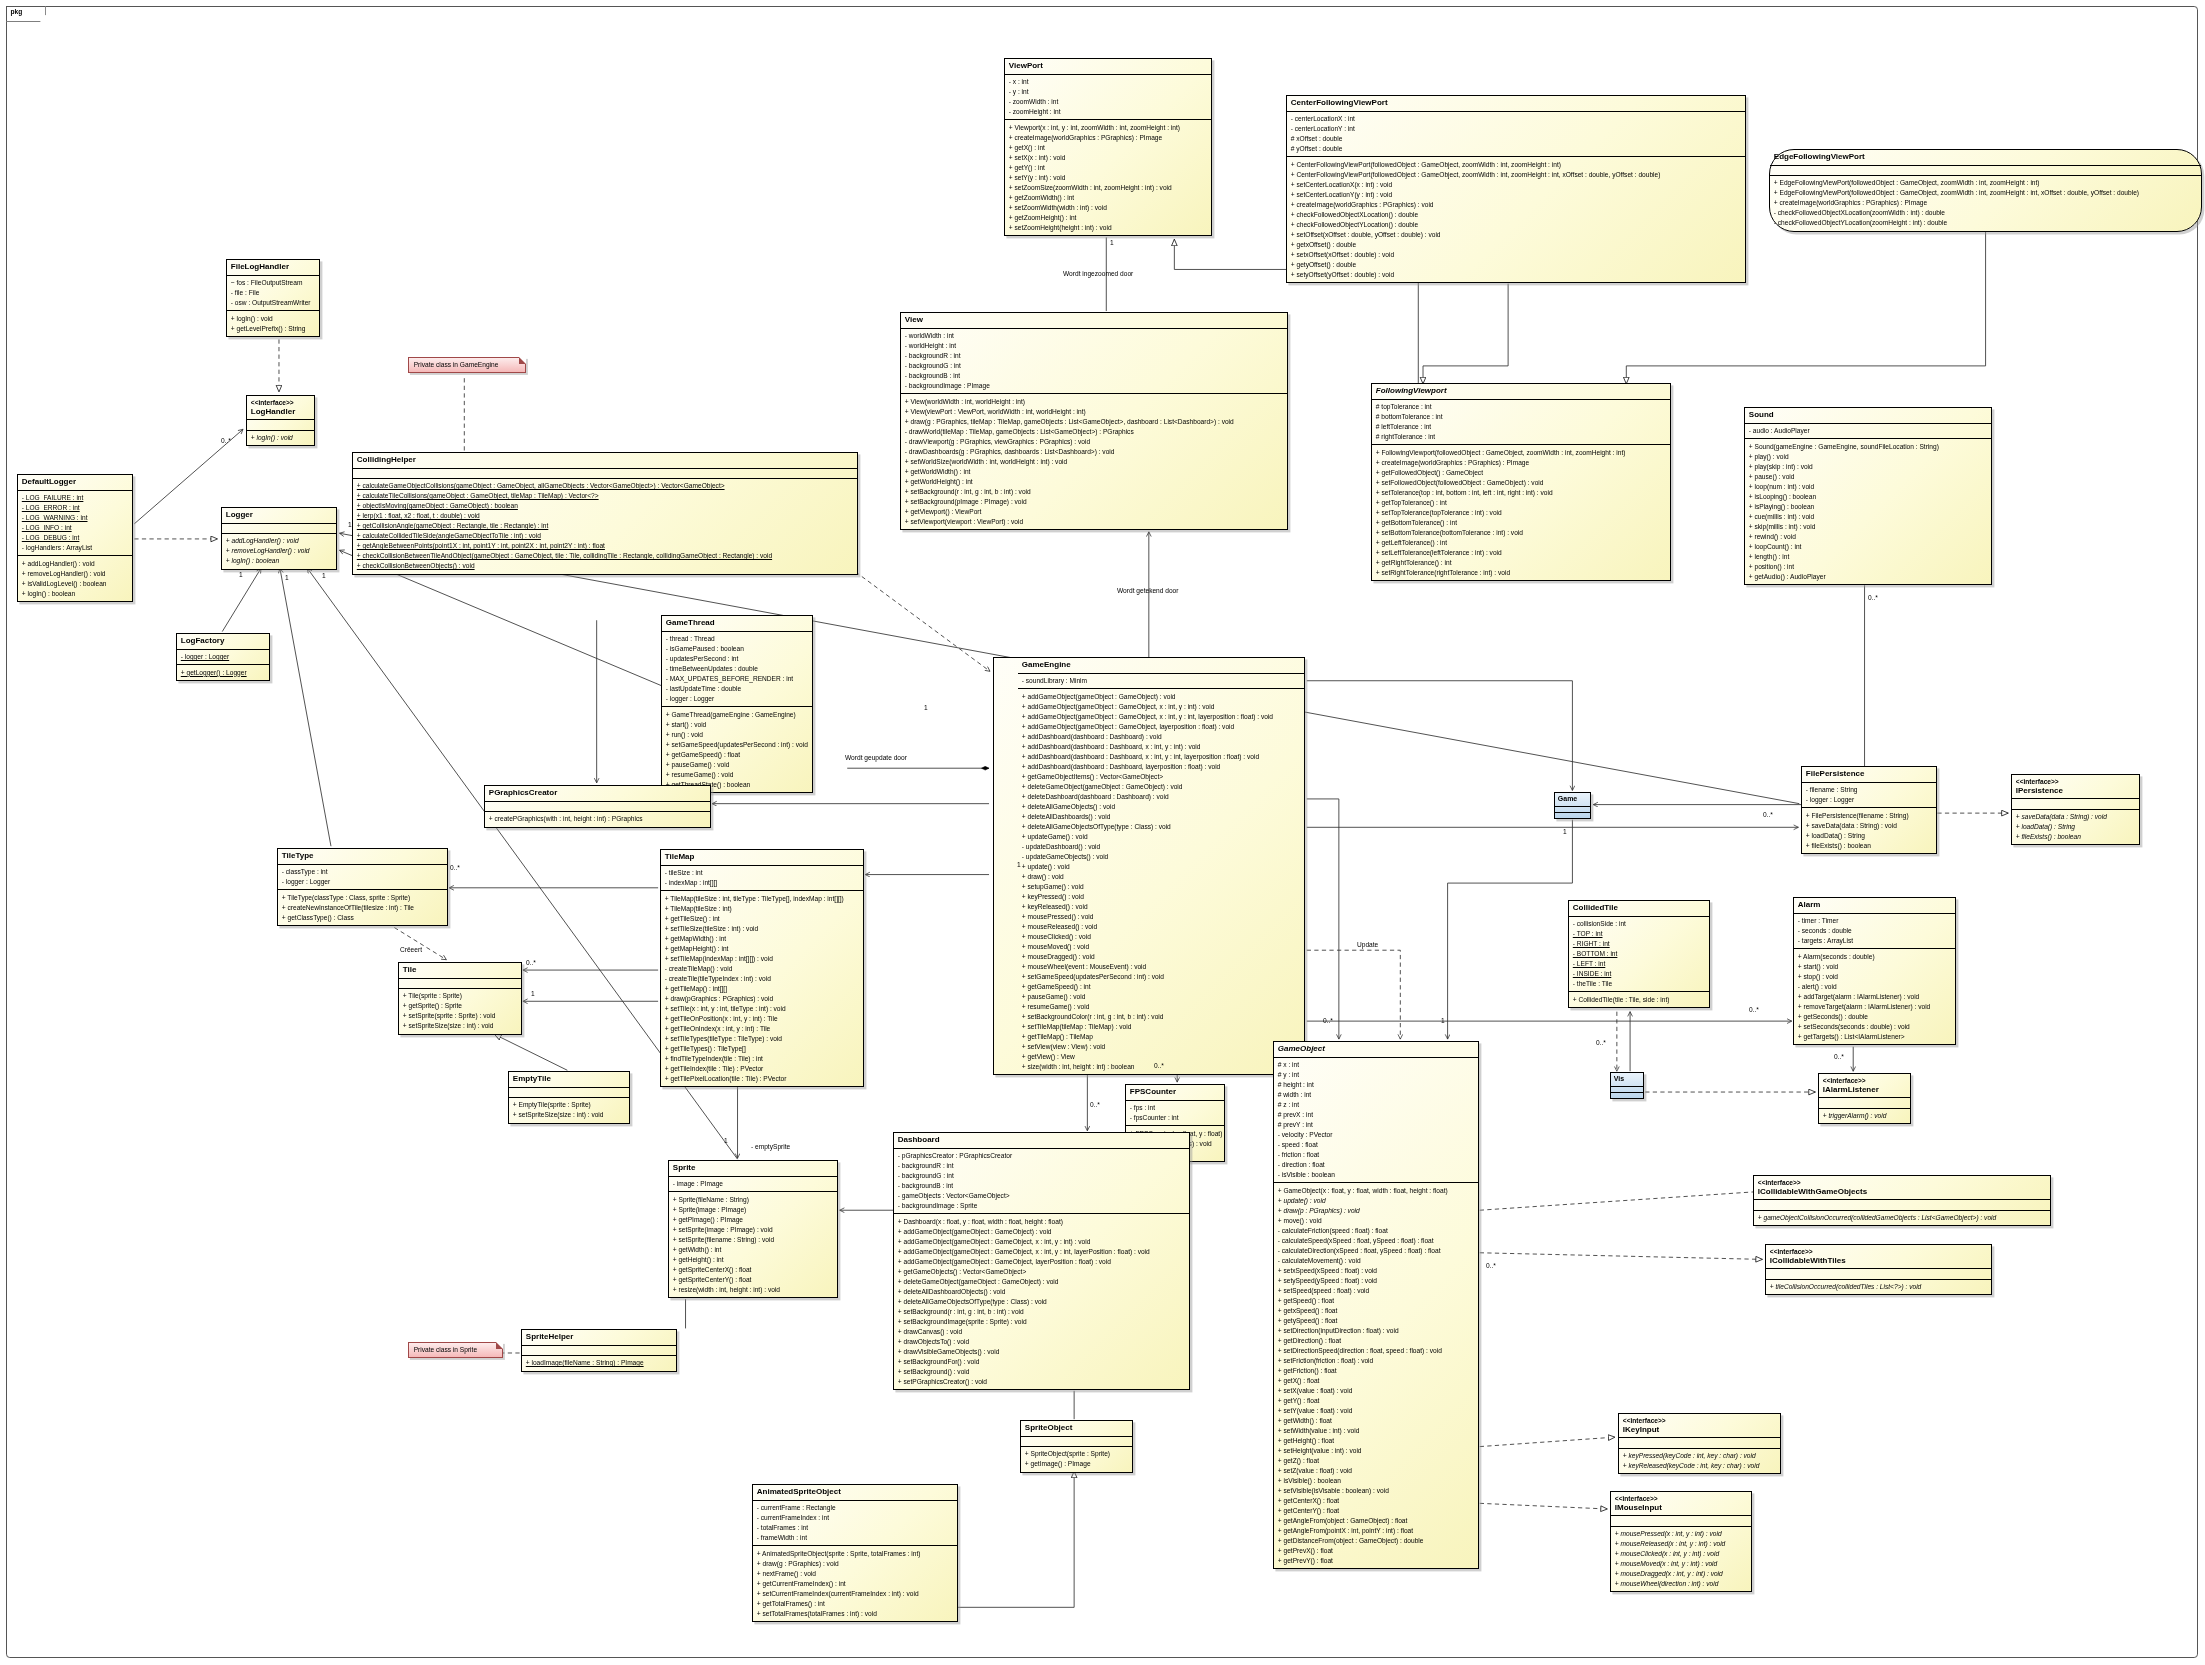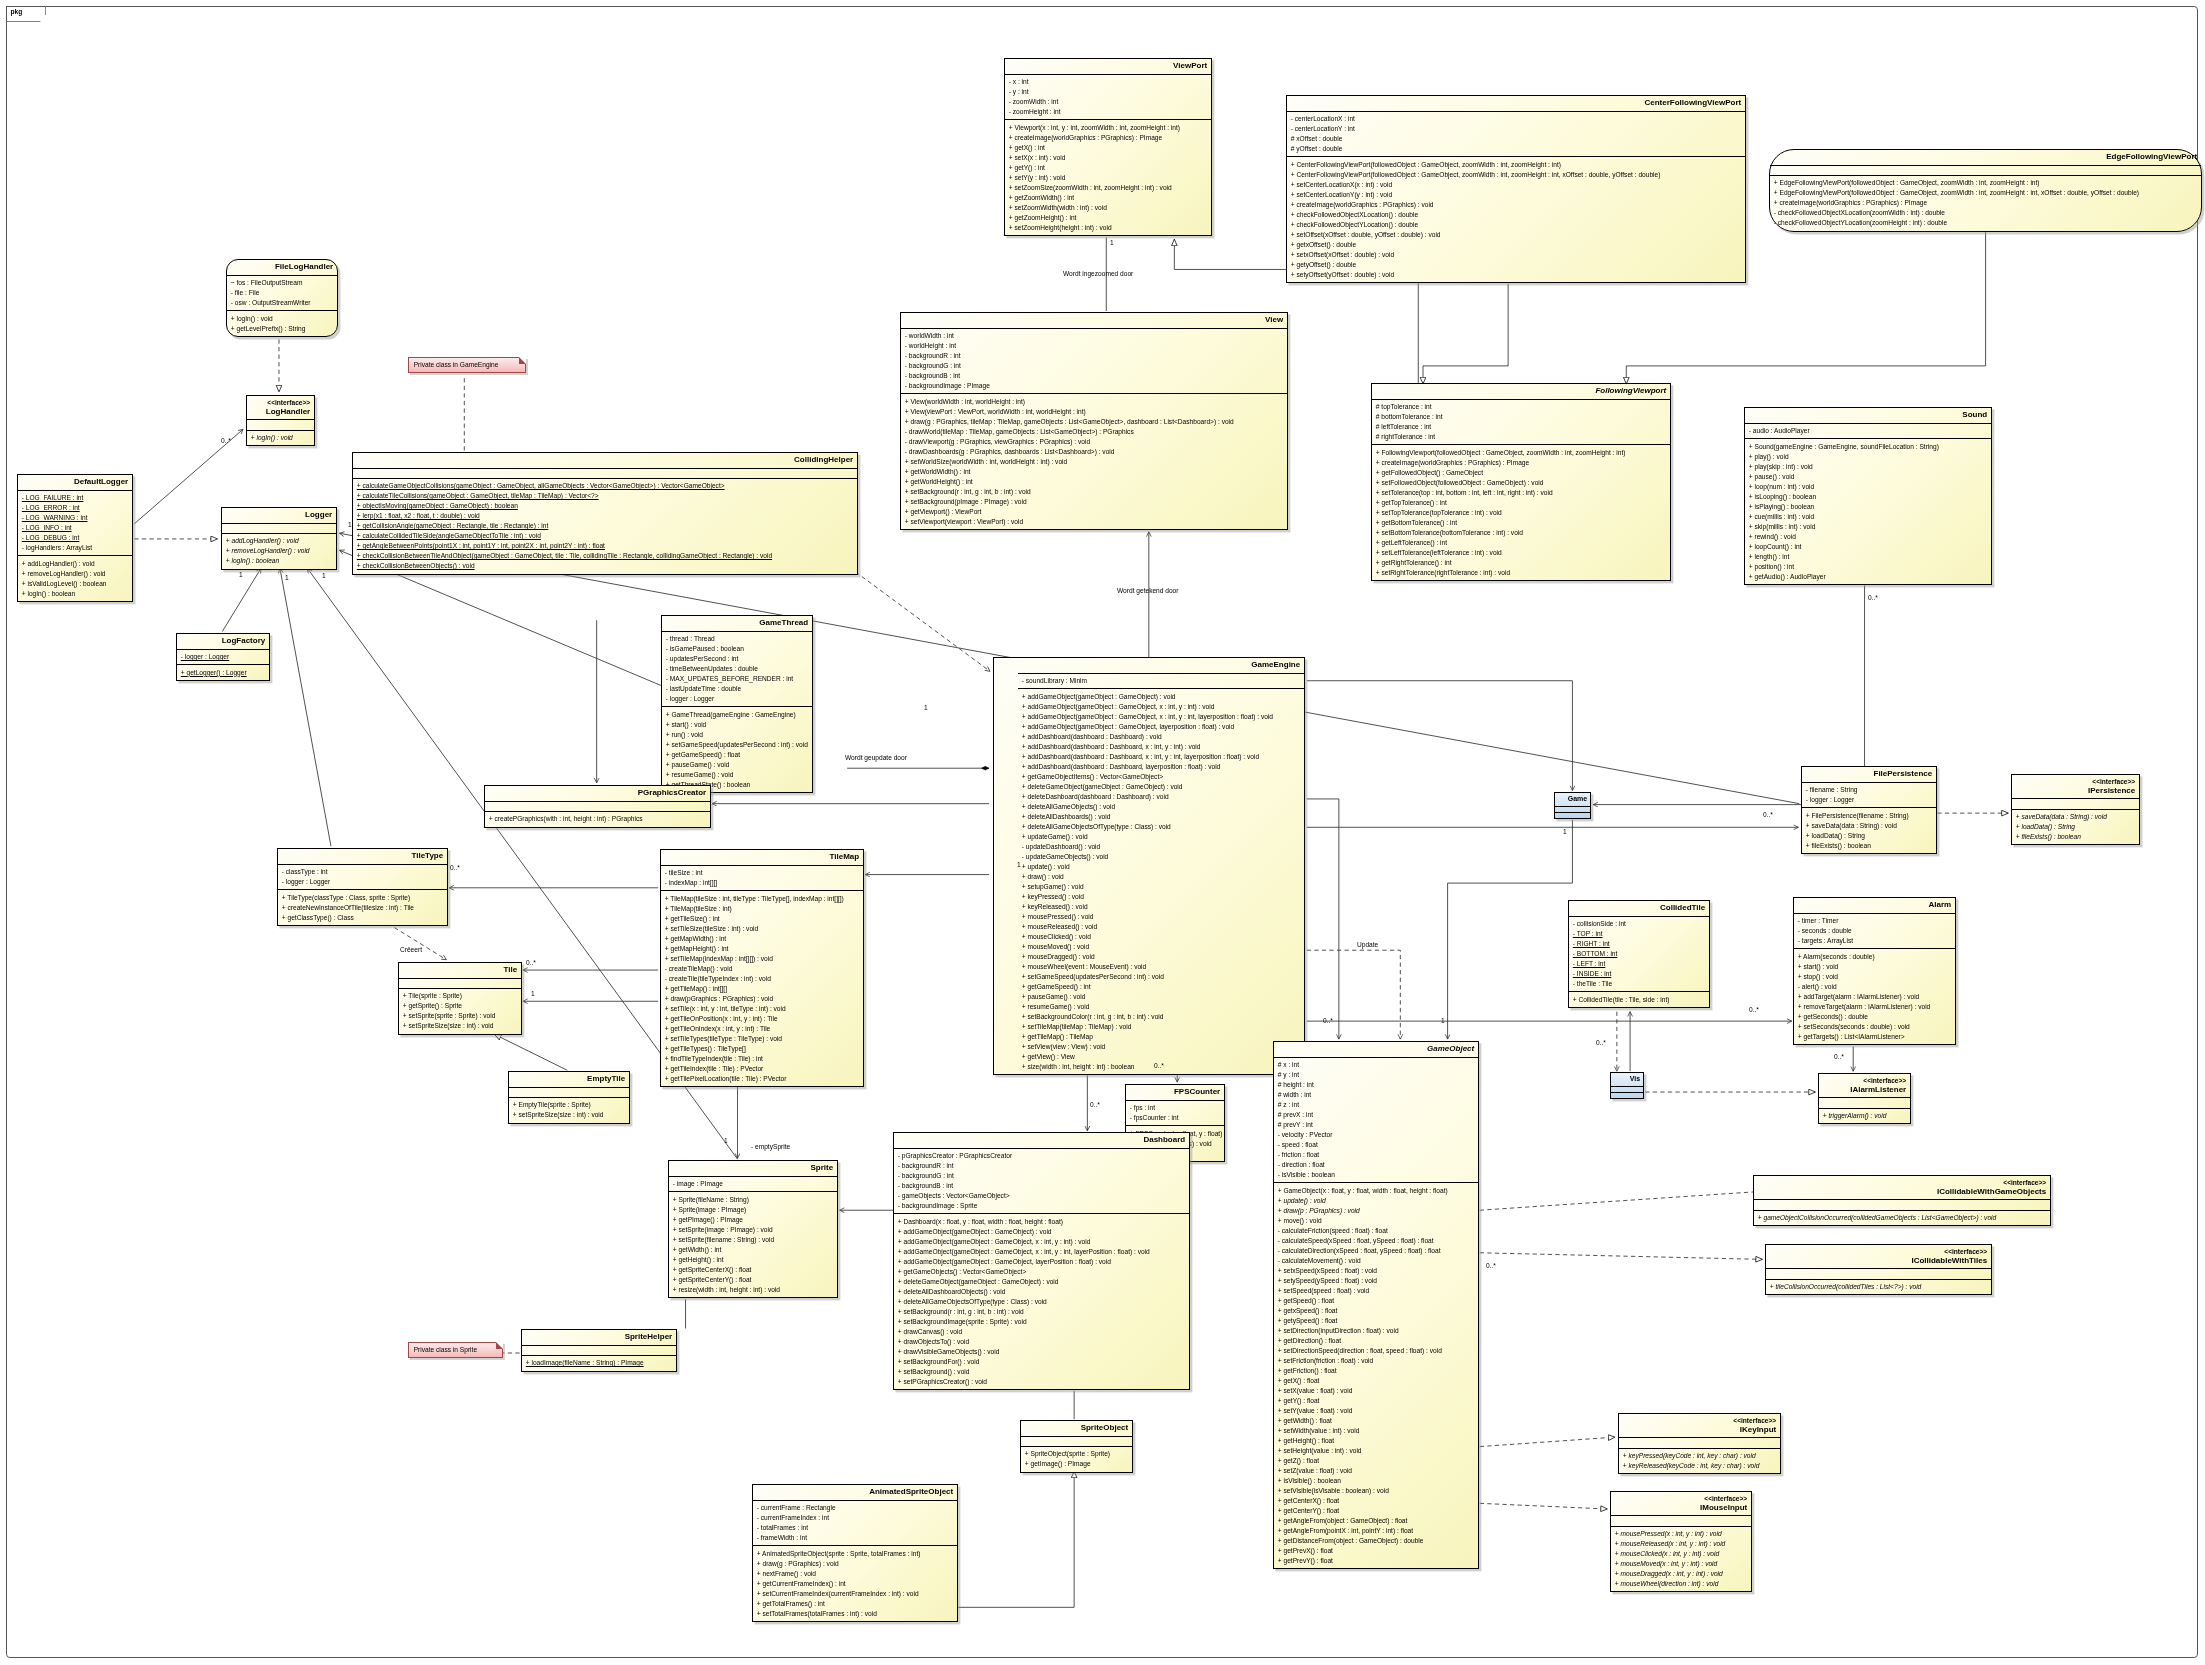--- a/index.html
+++ b/index.html
@@ -7,21 +7,21 @@
           font-family:"Liberation Sans",sans-serif;color:#000;overflow:hidden;}
   .outer{position:absolute;left:5.7px;top:5.7px;right:6.6px;bottom:6.6px;
          border:0.9px solid #555;border-radius:3.8px;}
   .pkgtab{position:absolute;left:5.7px;top:5.7px;width:40px;height:16px;border:0.9px solid #555;
           background:#fff;font-size:6.6px;font-weight:bold;padding:1.4px 3.8px;box-sizing:border-box;
           clip-path:polygon(0 0,100% 0,100% 55%,86% 100%,0 100%);}
   svg.edges{position:absolute;left:0;top:0;}
   .uml{position:absolute;border:1.4px solid #000;box-sizing:border-box;
        background:linear-gradient(135deg,#fffef8 0%,#fdfbda 55%,#f8f4bd 100%);
        box-shadow:2.4px 2.4px 0 rgba(150,150,150,.45);}
-  .uml .hd{border-bottom:0.9px solid #000;text-align:right;font-weight:bold;font-size:8px;
+  .uml .hd{border-bottom:0.9px solid #000;text-align:left;font-weight:bold;font-size:8px;
            padding:3.3px 3.8px 2.8px 3.8px;line-height:8.5px;}
   .uml .hd .st{display:block;font-weight:bold;font-size:6.6px;}
   .uml.abs .hd .nm{font-style:italic;}
   .uml .sec{padding:2.4px 3.8px;line-height:10px;font-size:6.6px;white-space:nowrap;overflow:hidden;min-height:4.7px;}
   .uml .sec+.sec{border-top:0.9px solid #000;}
   .uml .m{display:block;}
   .uml .m.u{text-decoration:underline;}
   .uml .m.i{font-style:italic;}
   .uml.blue{border-width:0.9px;background:linear-gradient(#eaf3fb 0%,#bcd6ec 100%);}
   .uml.blue .hd{font-size:7px;padding:2.4px 2.8px 1.9px 2.8px;border-bottom:0.7px solid #000;}
@@ -158,21 +158,21 @@
         <div class="hd"><span class="nm">EdgeFollowingViewPort</span></div>
         <div class="sec"></div>
         <div class="sec">
           <span class="m">+ EdgeFollowingViewPort(followedObject : GameObject, zoomWidth : int, zoomHeight : int)</span>
           <span class="m">+ EdgeFollowingViewPort(followedObject : GameObject, zoomWidth : int, zoomHeight : int, xOffset : double, yOffset : double)</span>
           <span class="m">+ createImage(worldGraphics : PGraphics) : PImage</span>
           <span class="m">- checkFollowedObjectXLocation(zoomWidth : int) : double</span>
           <span class="m">- checkFollowedObjectYLocation(zoomHeight : int) : double</span>
         </div>
       </div>
-      <div class="uml" style="left: 226px; top: 259px; width: 112px; border-radius: 12px;">
+      <div class="uml" style="left: 226px; top: 259px; width: 94px;">
         <div class="hd"><span class="nm">FileLogHandler</span></div>
         <div class="sec">
           <span class="m">~ fos : FileOutputStream</span>
           <span class="m">- file : File</span>
           <span class="m">- osw : OutputStreamWriter</span>
         </div>
         <div class="sec">
           <span class="m">+ logIn() : void</span>
           <span class="m">+ getLevelPrefix() : String</span>
         </div>

